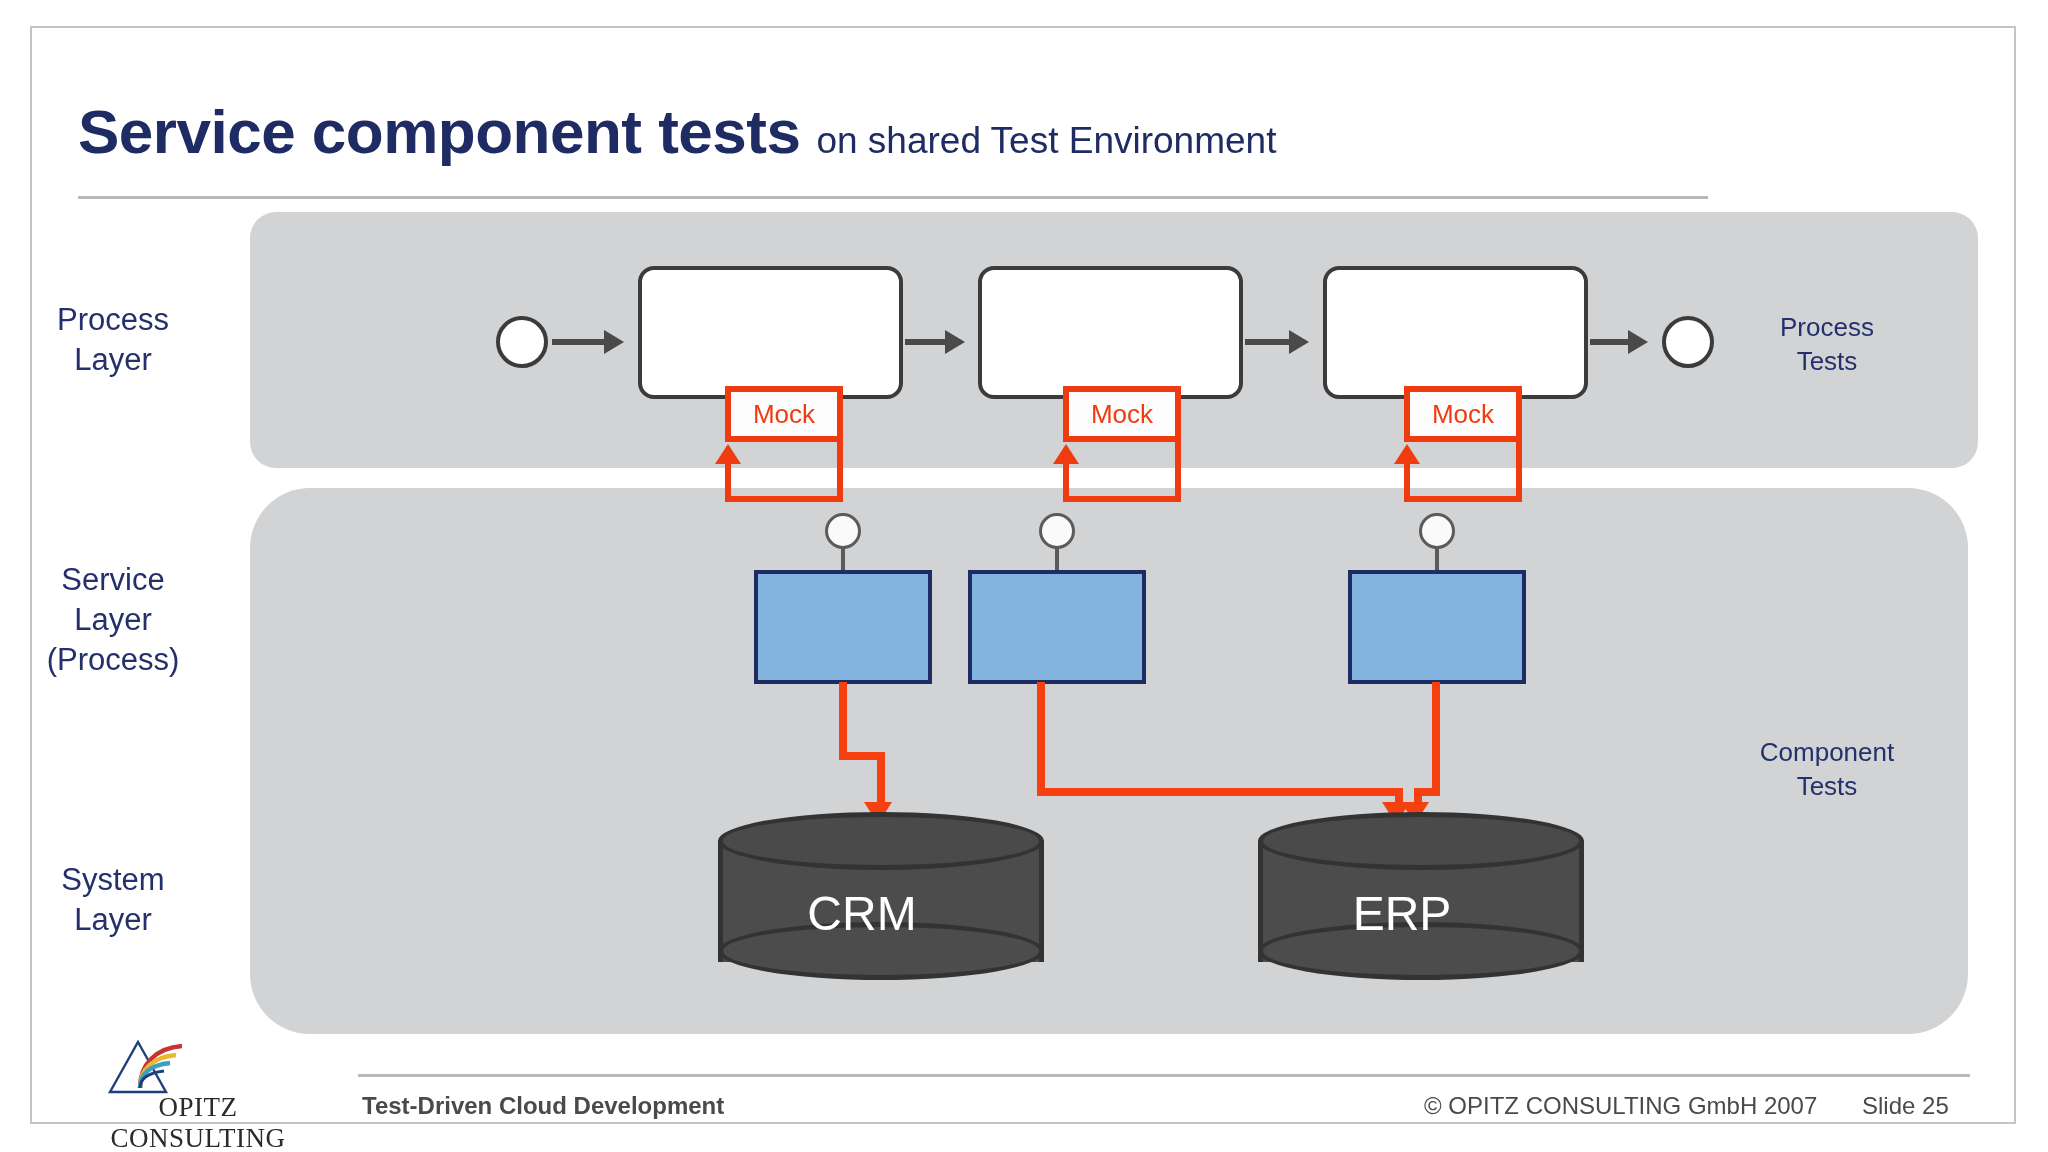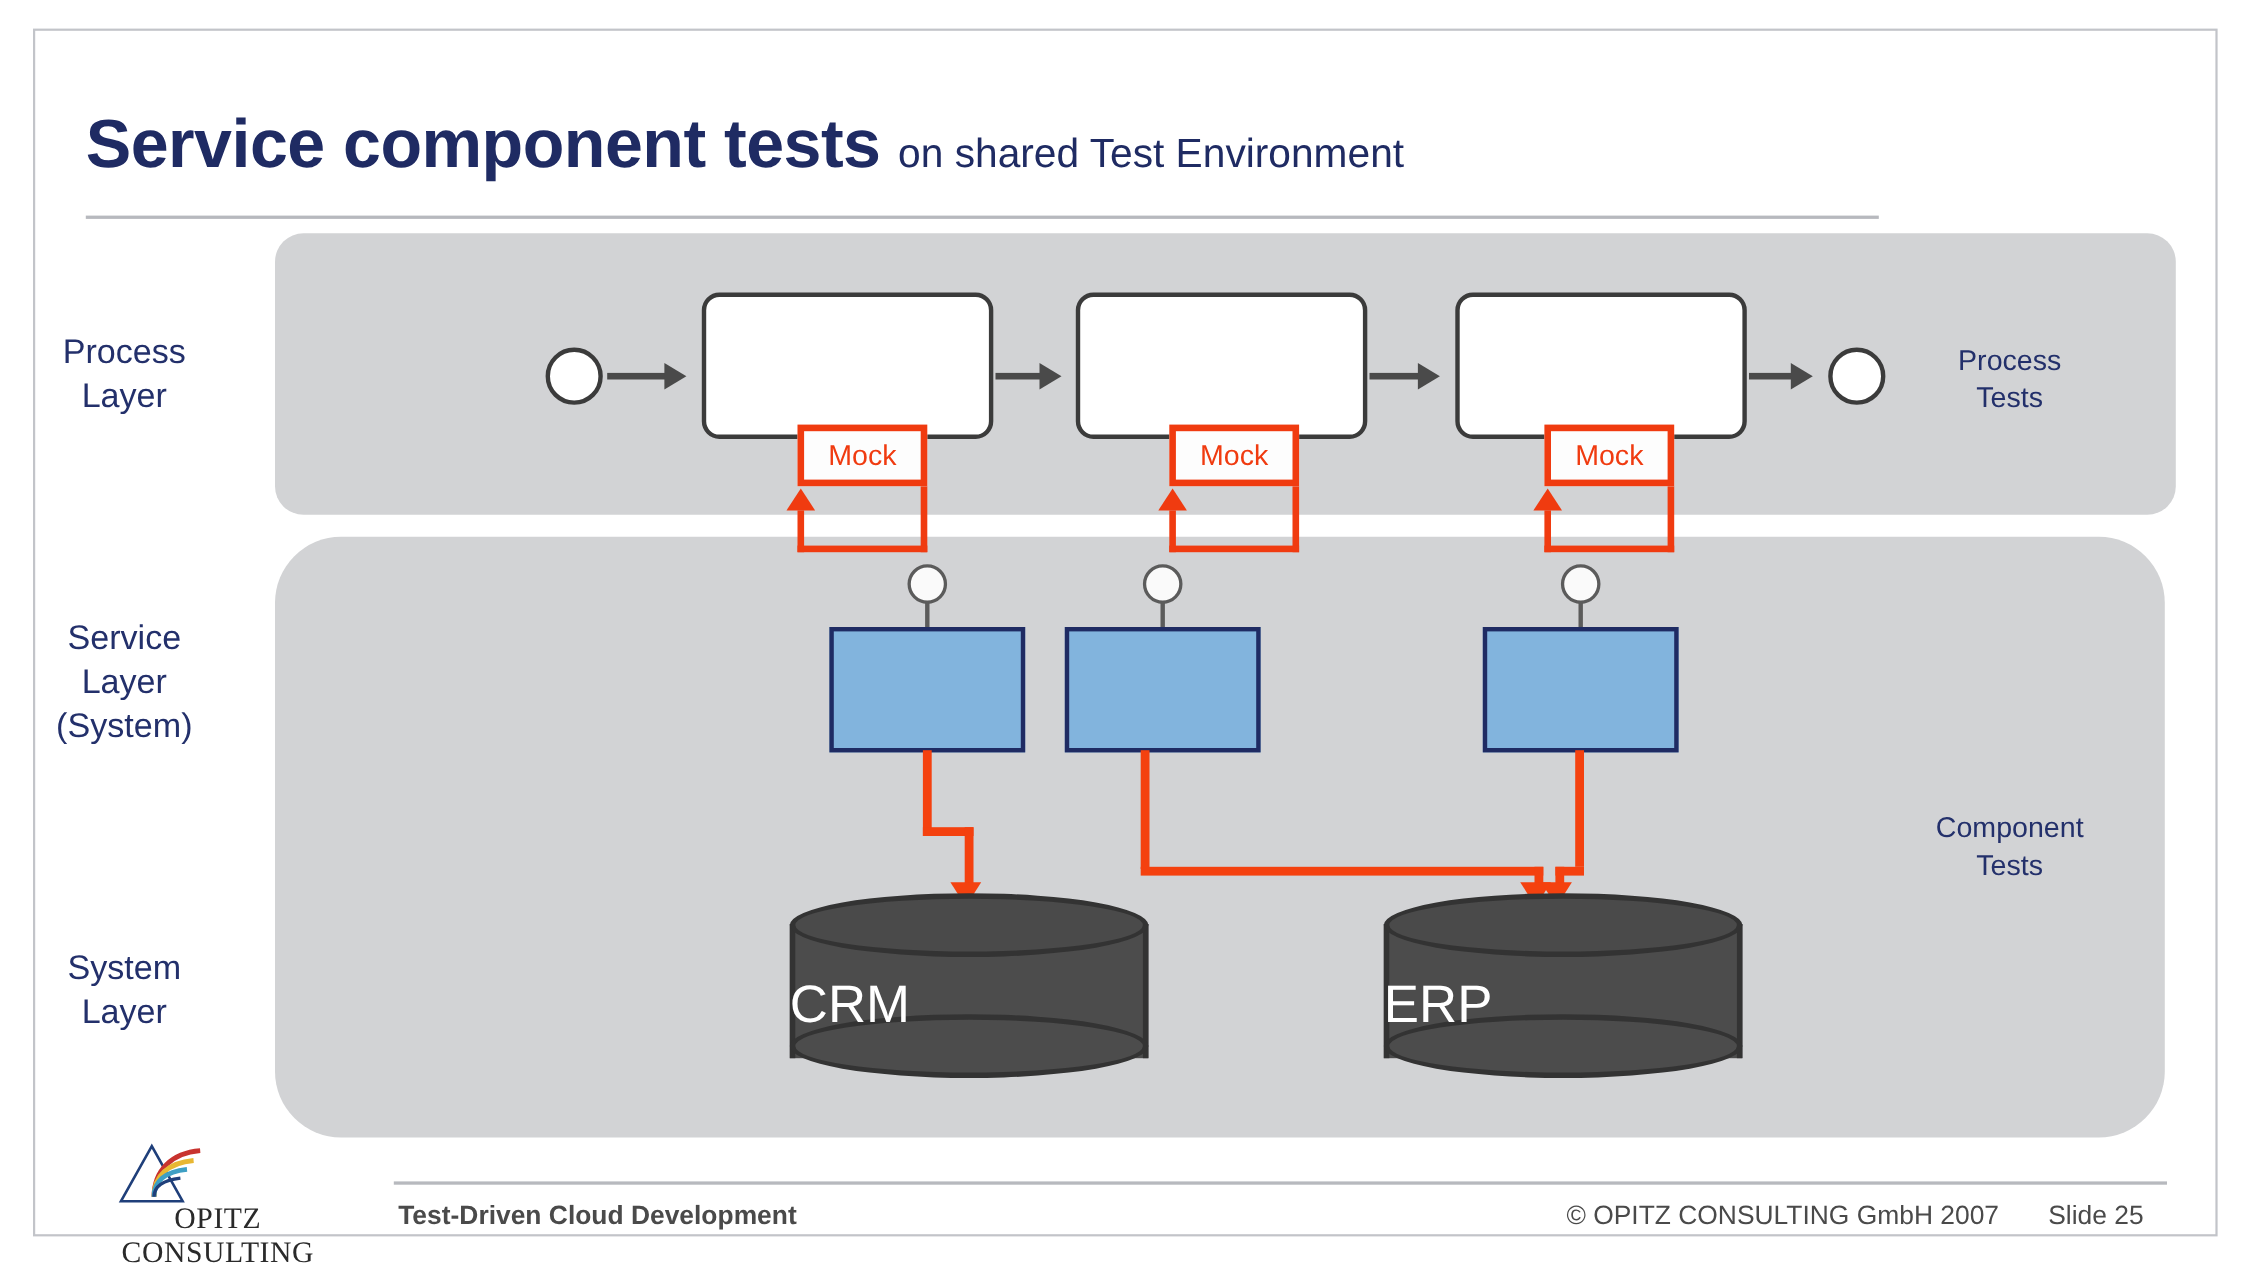--- a/index.html
+++ b/index.html
@@ -265,20 +265,21 @@
     background: #4c4c4c;
     border: 5px solid #333333;
     border-radius: 50%;
     box-sizing: border-box;
   }
   .db .db-label {
     position: absolute;
     left: 0;
     top: 74px;
     width: 288px;
+    text-align: center;
     color: #ffffff;
     font-size: 48px;
     z-index: 5;
   }
   .db-crm { left: 718px;  top: 812px; }
   .db-erp { left: 1258px; top: 812px; }
 
   
   .footer-rule {
     position: absolute;
@@ -343,21 +344,21 @@
   <div class="panel panel-process"></div>
   <div class="panel panel-lower"></div>
 
   <div class="layer-label lbl-process-layer">
     <div>Process</div>
     <div>Layer</div>
   </div>
   <div class="layer-label lbl-service-layer">
     <div>Service</div>
     <div>Layer</div>
-    <div>(System)</div>
+    <div>(Process)</div>
   </div>
   <div class="layer-label lbl-system-layer">
     <div>System</div>
     <div>Layer</div>
   </div>
 
   <div class="side-label lbl-process-tests">
     <div>Process</div>
     <div>Tests</div>
   </div>

